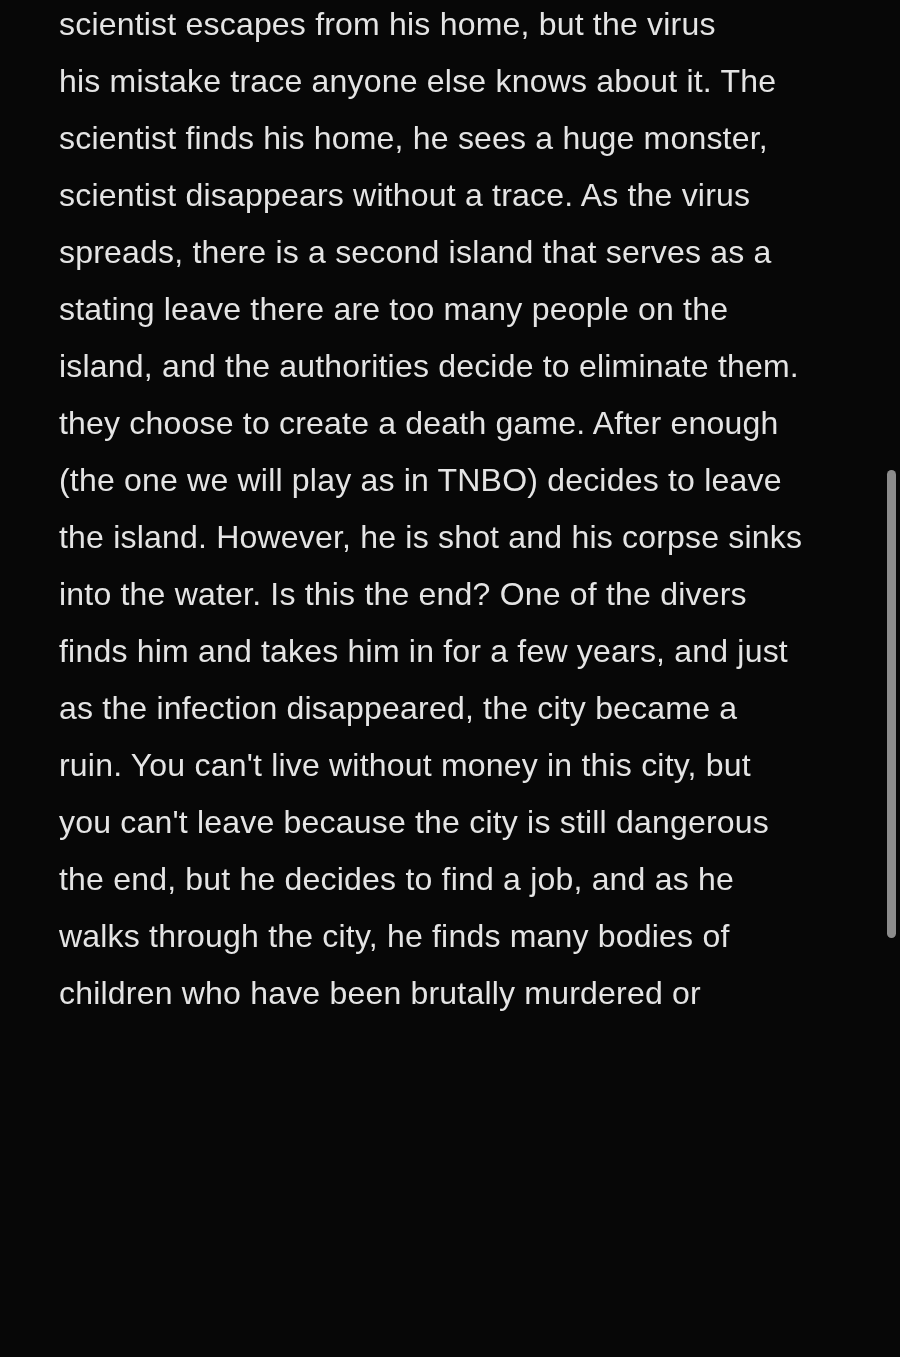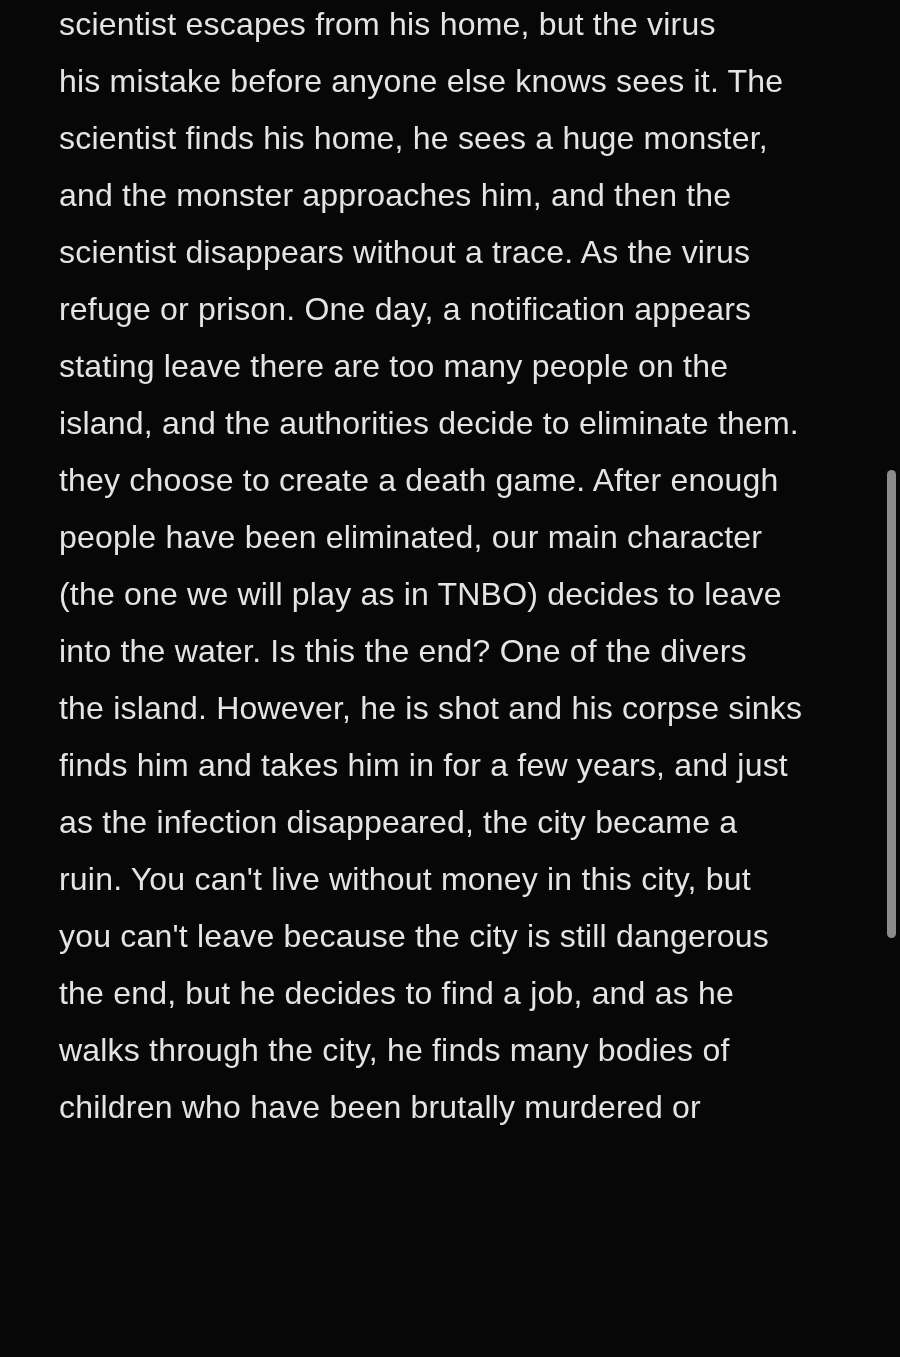--- a/index.html
+++ b/index.html
@@ -48,32 +48,30 @@
     border-radius: 5px;
     background: #8c8c8c;
   }
 </style>
 </head>
 <body>
 
 <div class="scroll-view">
   <div class="story-text">
     <div class="text-line">scientist escapes from his home, but the virus</div>
-    <div class="text-line">his mistake before anyone else knows sees it. The</div>
+    <div class="text-line">his mistake trace anyone else knows about it. The</div>
     <div class="text-line">scientist finds his home, he sees a huge monster,</div>
-    <div class="text-line">and the monster approaches him, and then the</div>
     <div class="text-line">scientist disappears without a trace. As the virus</div>
-    <div class="text-line">refuge or prison. One day, a notification appears</div>
+    <div class="text-line">spreads, there is a second island that serves as a</div>
     <div class="text-line">stating leave there are too many people on the</div>
     <div class="text-line">island, and the authorities decide to eliminate them.</div>
     <div class="text-line">they choose to create a death game. After enough</div>
-    <div class="text-line">people have been eliminated, our main character</div>
     <div class="text-line">(the one we will play as in TNBO) decides to leave</div>
+    <div class="text-line">the island. However, he is shot and his corpse sinks</div>
     <div class="text-line">into the water. Is this the end? One of the divers</div>
-    <div class="text-line">the island. However, he is shot and his corpse sinks</div>
     <div class="text-line">finds him and takes him in for a few years, and just</div>
     <div class="text-line">as the infection disappeared, the city became a</div>
     <div class="text-line">ruin. You can't live without money in this city, but</div>
     <div class="text-line">you can't leave because the city is still dangerous</div>
     <div class="text-line">the end, but he decides to find a job, and as he</div>
     <div class="text-line">walks through the city, he finds many bodies of</div>
     <div class="text-line">children who have been brutally murdered or</div>
   </div>
 
   <div class="scrollbar">

